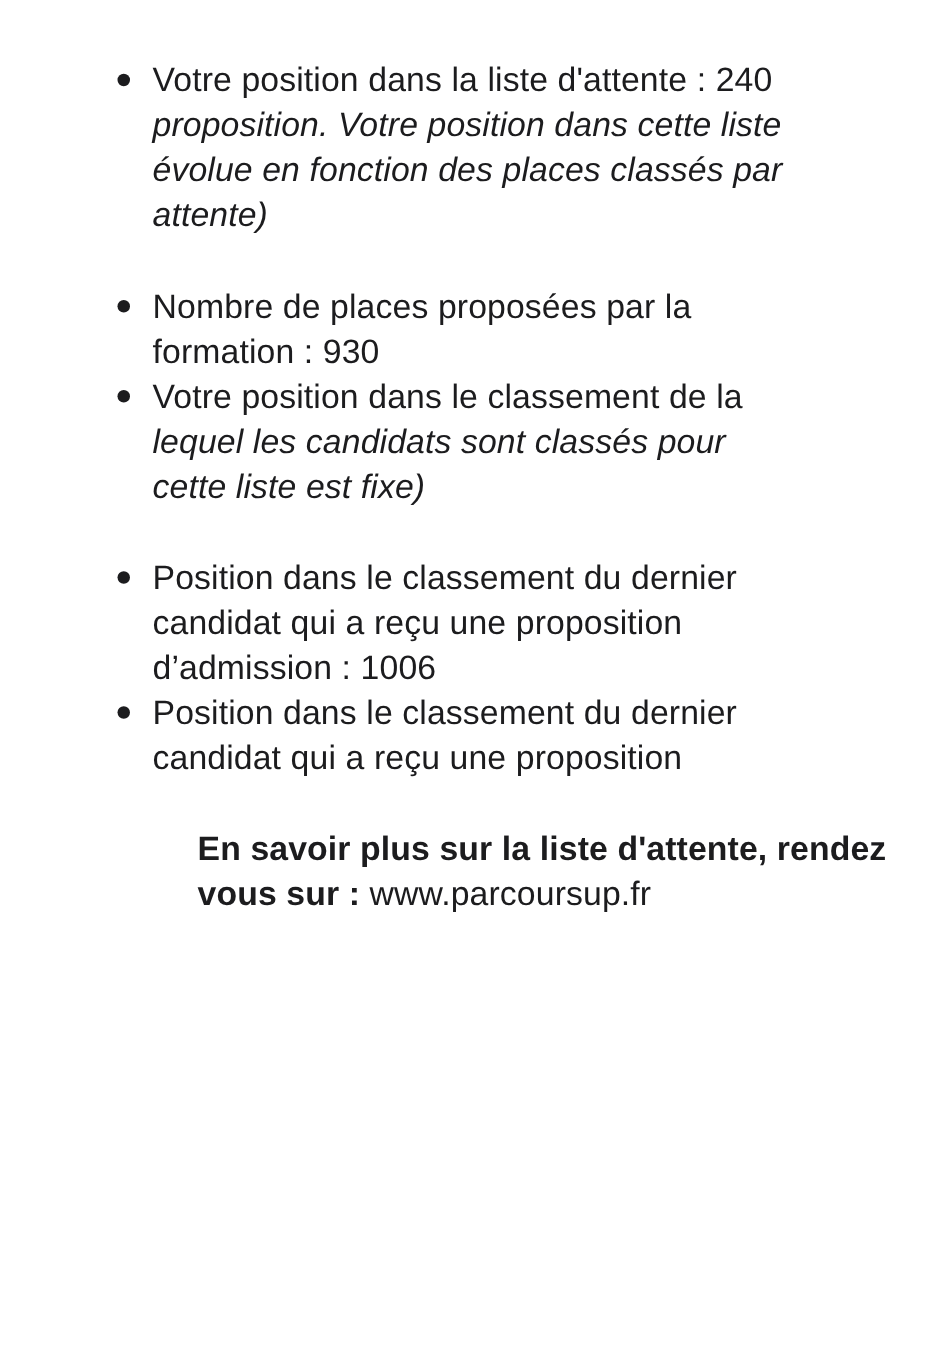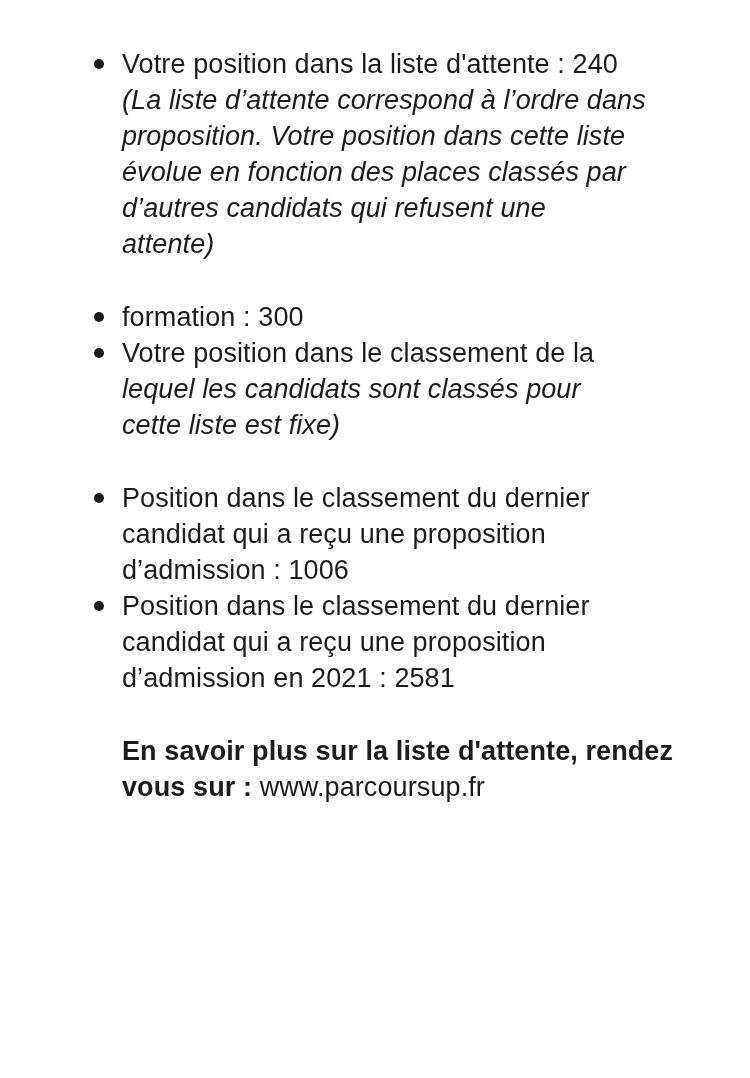--- a/index.html
+++ b/index.html
@@ -41,48 +41,48 @@
     font-style: italic;
   }
   .val {
     font-weight: 400;
   }
   .spacer {
     height: 37px;
   }
   .footer .line {
     font-weight: 700;
+    margin-left: 36px;
   }
   .footer .url {
     font-weight: 400;
   }
 </style>
 </head>
 <body>
 
 <div class="content">
 
   <div class="bullet-item">
     <span class="dot"></span>
     <div class="line"><span>Votre position dans la liste d'attente : </span><span class="val">240</span></div>
     <div class="note">
-      <div class="line">(La liste d’attente correspond à l’ordre dans</div>
       <div class="line">proposition. Votre position dans cette liste</div>
       <div class="line">évolue en fonction des places classés par</div>
-      <div class="line">d’autres candidats qui refusent une</div>
       <div class="line">attente)</div>
     </div>
   </div>
 
   <div class="spacer"></div>
 
 
   <div class="bullet-item">
     <span class="dot"></span>
-    <div class="line"><span>formation : </span><span class="val">300</span></div>
+    <div class="line">Nombre de places proposées par la</div>
+    <div class="line"><span>formation : </span><span class="val">930</span></div>
   </div>
 
   <div class="bullet-item">
     <span class="dot"></span>
     <div class="line">Votre position dans le classement de la</div>
     <div class="note">
       <div class="line">lequel les candidats sont classés pour</div>
       <div class="line">cette liste est fixe)</div>
     </div>
   </div>
@@ -93,21 +93,20 @@
     <span class="dot"></span>
     <div class="line">Position dans le classement du dernier</div>
     <div class="line">candidat qui a reçu une proposition</div>
     <div class="line"><span>d’admission : </span><span class="val">1006</span></div>
   </div>
 
   <div class="bullet-item">
     <span class="dot"></span>
     <div class="line">Position dans le classement du dernier</div>
     <div class="line">candidat qui a reçu une proposition</div>
-    <div class="line"><span>d’admission en 2021 : </span><span class="val">2581</span></div>
   </div>
 
   <div class="spacer"></div>
 
   <div class="footer">
     <div class="line">En savoir plus sur la liste d'attente, rendez</div>
     <div class="line"><span>vous sur : </span><span class="url">www.parcoursup.fr</span></div>
   </div>
 
 </div>

